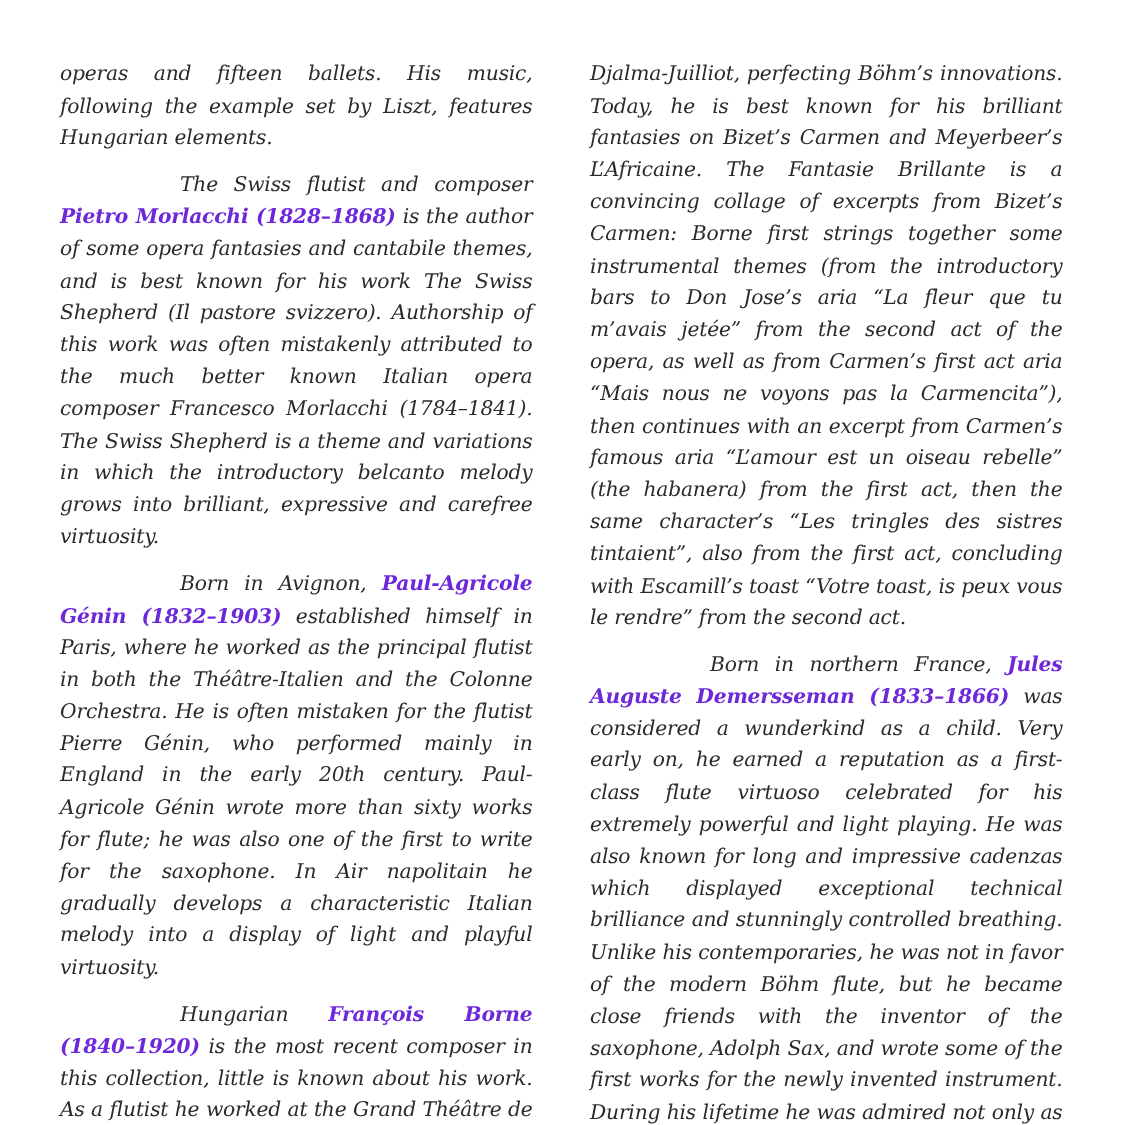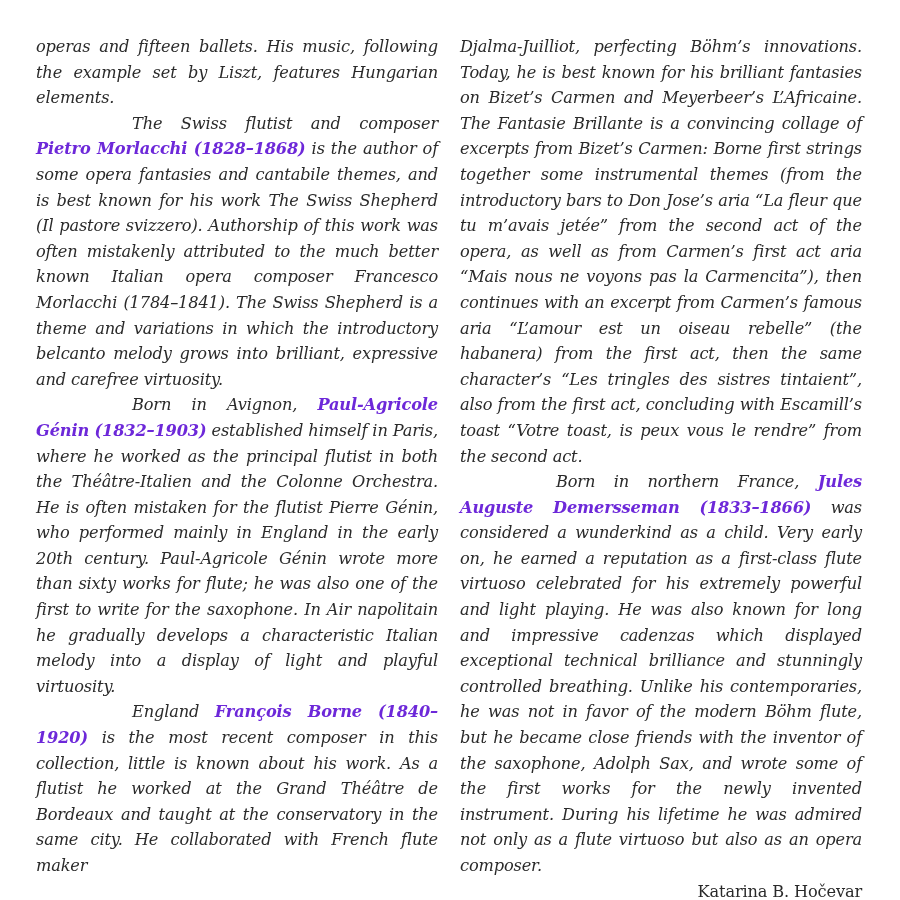--- a/index.html
+++ b/index.html
@@ -25,21 +25,21 @@
     }
     .col {
       width: 402px;
       font-size: 16.2px;
       line-height: 25.6px;
       font-style: italic;
       text-align: justify;
       letter-spacing: -0.15px;
     }
     .col p {
-      margin: 0;
+      margin: 12px;
       text-indent: 0;
     }
     .col p.indent {
       text-indent: 96px;
     }
     .composer {
       color: #6d28d9;
       font-weight: bold;
       font-style: italic;
     }
@@ -58,21 +58,21 @@
     <p>
       <span>operas and fifteen ballets. His music, following the example set by Liszt, features Hungarian elements.</span>
     </p>
     <p class="indent">
       <span>The Swiss flutist and composer </span><span class="composer">Pietro Morlacchi (1828–1868)</span><span> is the author of some opera fantasies and cantabile themes, and is best known for his work The Swiss Shepherd (Il pastore svizzero). Authorship of this work was often mistakenly attributed to the much better known Italian opera composer Francesco Morlacchi (1784–1841). The Swiss Shepherd is a theme and variations in which the introductory belcanto melody grows into brilliant, expressive and carefree virtuosity.</span>
     </p>
     <p class="indent">
       <span>Born in Avignon, </span><span class="composer">Paul-Agricole Génin (1832–1903)</span><span> established himself in Paris, where he worked as the principal flutist in both the Théâtre-Italien and the Colonne Orchestra. He is often mistaken for the flutist Pierre Génin, who performed mainly in England in the early 20th century. Paul-Agricole Génin wrote more than sixty works for flute; he was also one of the first to write for the saxophone. In Air napolitain he gradually develops a characteristic Italian melody into a display of light and playful virtuosity.</span>
     </p>
     <p class="indent">
-      <span>England </span><span class="composer">François Borne (1840–1920)</span><span> is the most recent composer in this collection, little is known about his work. As a flutist he worked at the Grand Théâtre de Bordeaux and taught at the conservatory in the same city. He collaborated with French flute maker</span>
+      <span>Hungarian </span><span class="composer">François Borne (1840–1920)</span><span> is the most recent composer in this collection, little is known about his work. As a flutist he worked at the Grand Théâtre de Bordeaux and taught at the conservatory in the same city. He collaborated with French flute maker</span>
     </p>
   </div>
 
   <div class="col">
     <p>
       <span>Djalma-Juilliot, perfecting Böhm’s innovations. Today, he is best known for his brilliant fantasies on Bizet’s Carmen and Meyerbeer’s L’Africaine. The Fantasie Brillante is a convincing collage of excerpts from Bizet’s Carmen: Borne first strings together some instrumental themes (from the introductory bars to Don Jose’s aria “La fleur que tu m’avais jetée” from the second act of the opera, as well as from Carmen’s first act aria “Mais nous ne voyons pas la Carmencita”), then continues with an excerpt from Carmen’s famous aria “L’amour est un oiseau rebelle” (the habanera) from the first act, then the same character’s “Les tringles des sistres tintaient”, also from the first act, concluding with Escamill’s toast “Votre toast, is peux vous le rendre” from the second act.</span>
     </p>
     <p class="indent">
       <span>Born in northern France, </span><span class="composer">Jules Auguste Demersseman (1833–1866)</span><span> was considered a wunderkind as a child. Very early on, he earned a reputation as a first-class flute virtuoso celebrated for his extremely powerful and light playing. He was also known for long and impressive cadenzas which displayed exceptional technical brilliance and stunningly controlled breathing. Unlike his contemporaries, he was not in favor of the modern Böhm flute, but he became close friends with the inventor of the saxophone, Adolph Sax, and wrote some of the first works for the newly invented instrument. During his lifetime he was admired not only as a flute virtuoso but also as an opera composer.</span>
     </p>

